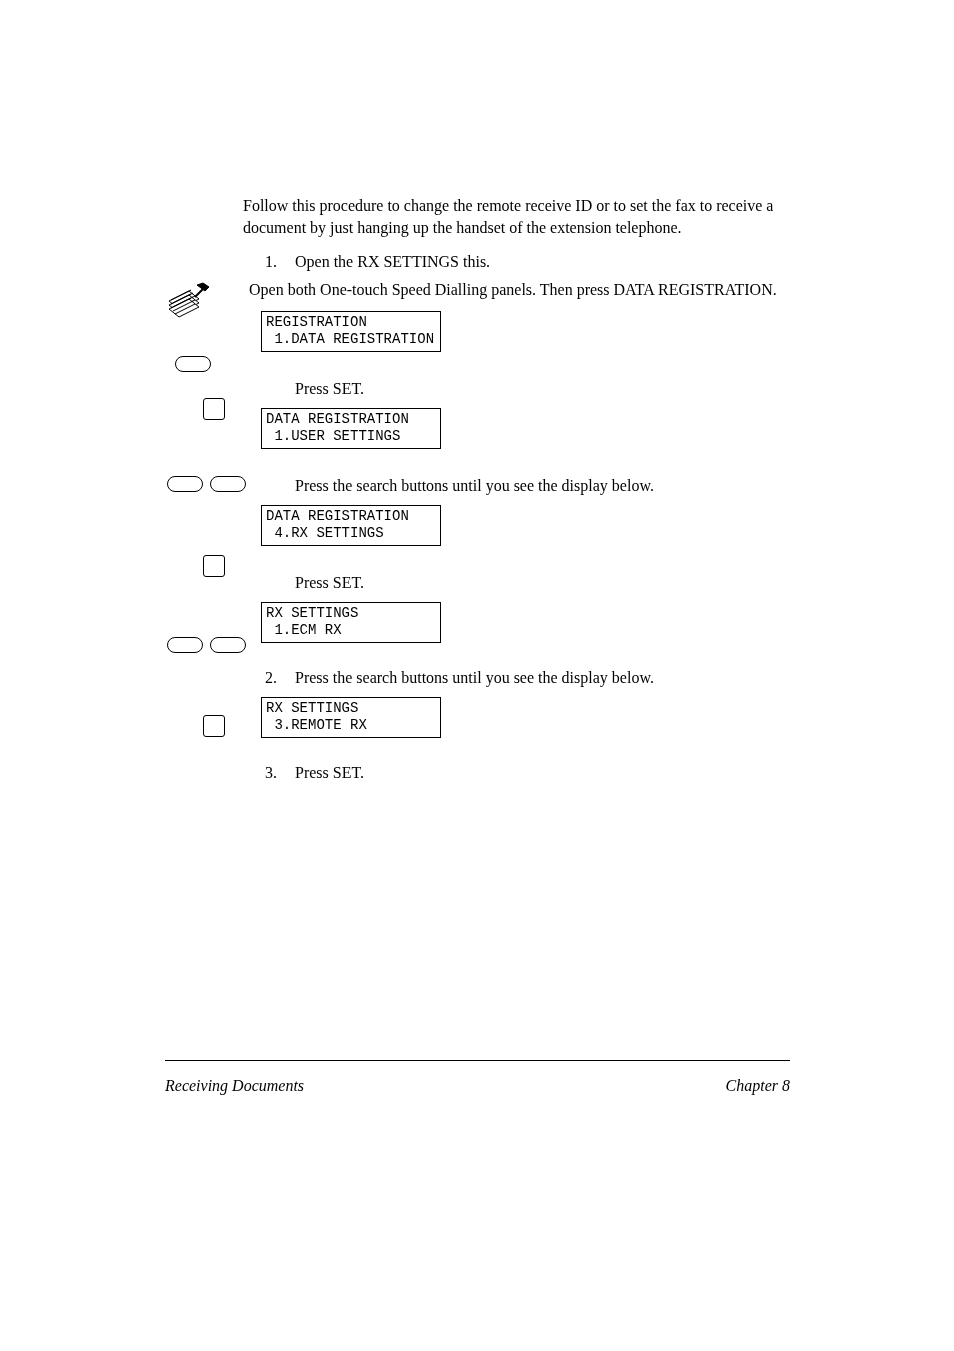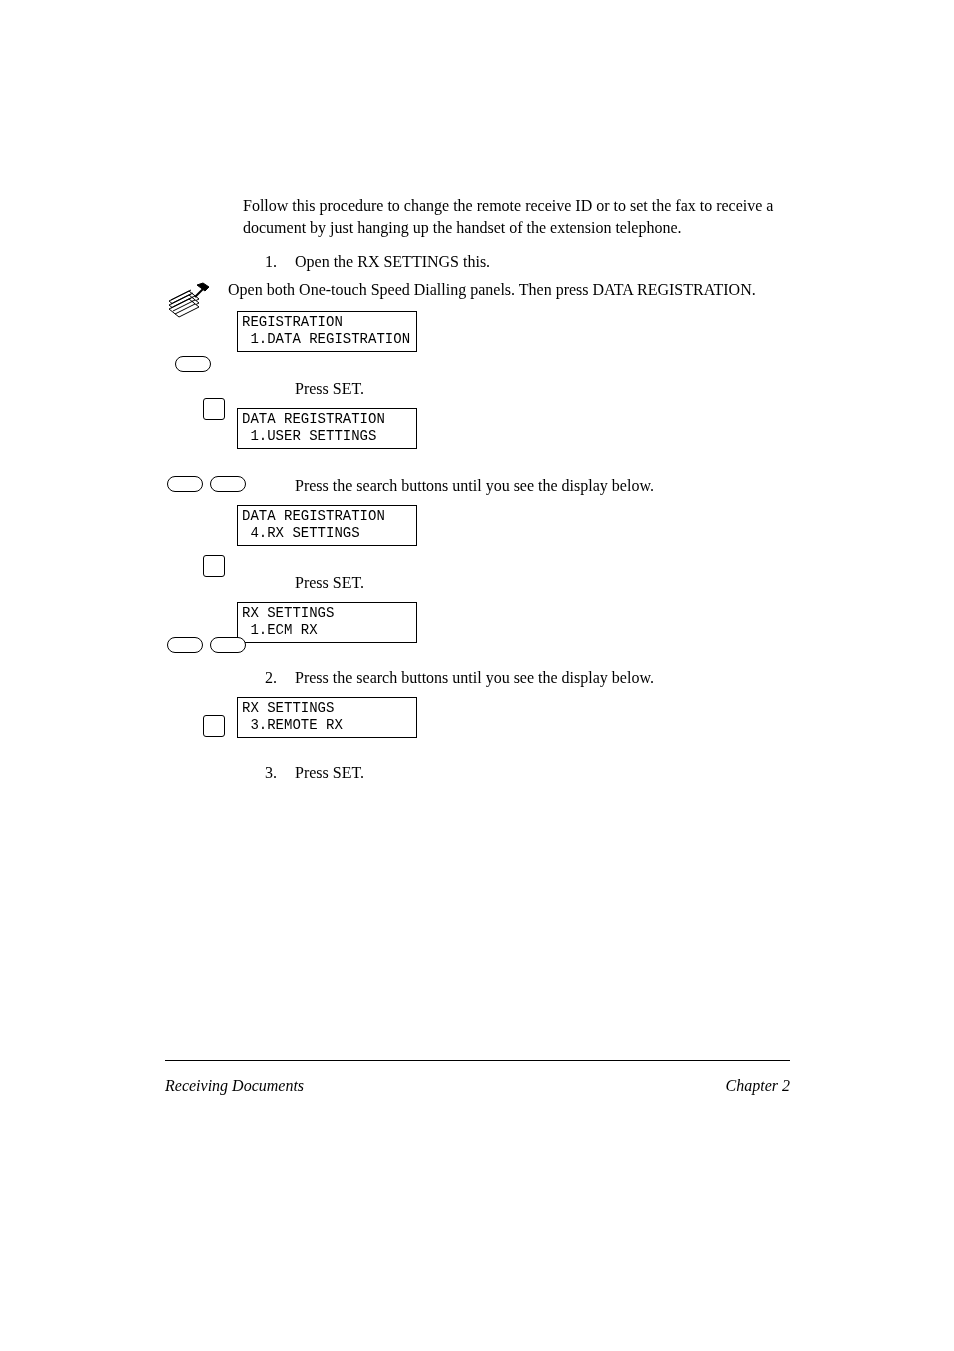--- a/index.html
+++ b/index.html
@@ -32,30 +32,30 @@
       margin-top: 8px;
     }
     .step-number {
       width: 30px;
       flex-shrink: 0;
     }
     .step-text {
       flex: 1;
     }
     .sub-text {
-      margin-left: 63px;
+      margin-left: 84px;
       margin-top: 8px;
       line-height: 1.35;
     }
     .lcd-display {
       border: 1px solid black;
       font-family: "Courier New", Courier, monospace;
       font-size: 14px;
       padding: 2px 4px;
-      margin-left: 72px;
+      margin-left: 96px;
       margin-top: 10px;
       margin-bottom: 8px;
       display: inline-block;
       width: 180px;
       line-height: 1.25;
       white-space: pre;
     }
     .press-row {
       margin-left: 130px;
       margin-top: 20px;
@@ -181,14 +181,14 @@
   
   <div class="step-row" style="margin-top:18px;">
     <span class="step-number">3.</span>
     <span class="step-text">Press SET.</span>
   </div>
 
 </div>
 
 <div class="footer">
   <span class="footer-left">Receiving Documents</span>
-  <span class="footer-right">Chapter 2</span>
+  <span class="footer-right">Chapter 8</span>
 </div>
 
 </body></html>

